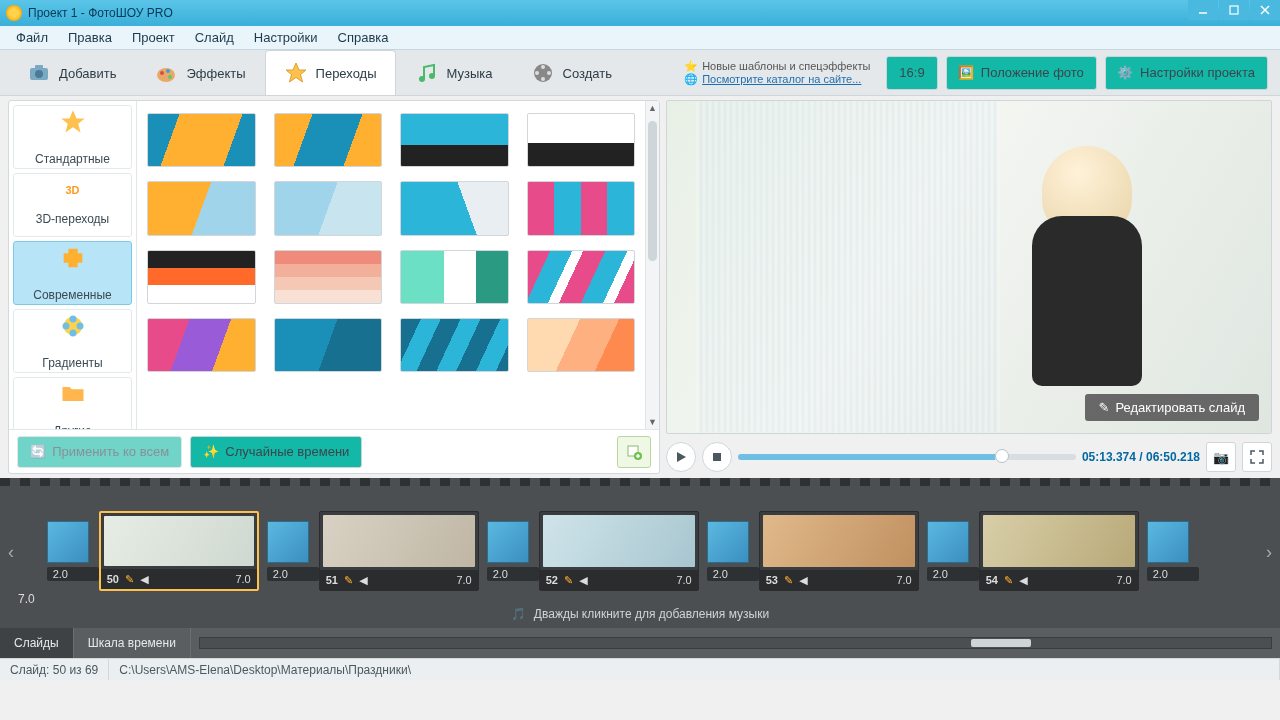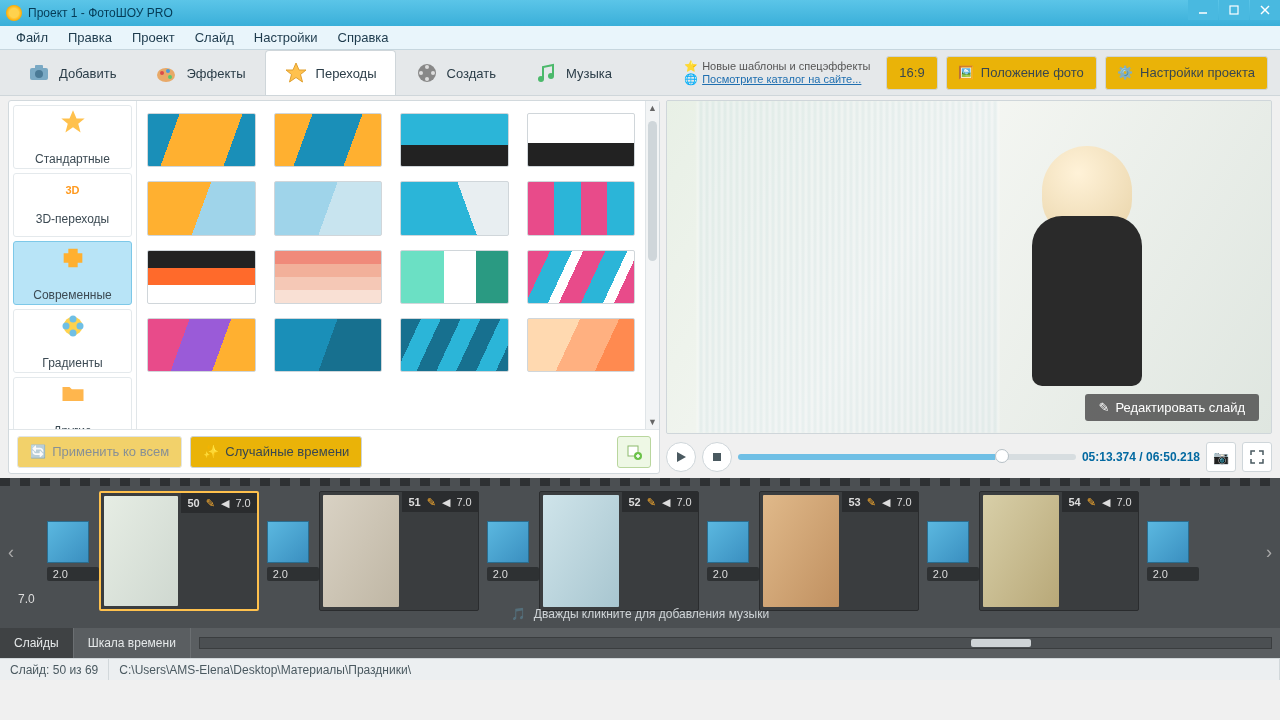--- a/index.html
+++ b/index.html
@@ -19,21 +19,21 @@
 
 
 .toolbar { height: 46px; background: #e5e8ea; border-bottom: 1px solid #cfd6da; display: flex; align-items: stretch; padding: 0 8px; }
 .toolbar-tab { display: flex; align-items: center; padding: 12px 18px; gap: 8px; border: 1px solid transparent; border-bottom: none; cursor: pointer; color: #2b3d48; position: relative; }
 .toolbar-tab.selected { background: #fff; border-color: #cfd6da; border-top-left-radius: 4px; border-top-right-radius: 4px; }
 .toolbar-tab .ic { width: 24px; height: 24px; display: flex; align-items: center; justify-content: center; }
 .toolbar-right { margin-left: auto; display: flex; align-items: center; gap: 8px; padding-right: 4px; }
 .info-box { display: flex; flex-direction: column; font-size: 11px; color: #555; padding: 2px 8px; }
 .info-box a { color: #1f6fb0; text-decoration: underline; }
 .info-row { display:flex; align-items:center; gap:4px; }
-.btn { height: 34px; padding: 0 12px; background: #eab308; border: 1px solid #cdd4d8; border-radius: 3px; display: flex; align-items: center; gap: 6px; font-size: 13px; color: #39474f; cursor: pointer; }
+.btn { height: 34px; padding: 0 12px; background: #14b8a6; border: 1px solid #cdd4d8; border-radius: 3px; display: flex; align-items: center; gap: 6px; font-size: 13px; color: #39474f; cursor: pointer; }
 
 
 .content { display: flex; height: 382px; }
 .left-panel { width: 652px; background: #fff; border: 1px solid #d2d9dd; margin: 4px 0 4px 8px; border-radius: 3px; display: flex; flex-direction: column; }
 .left-inner { display: flex; flex: 1; min-height: 0; }
 .category-col { width: 128px; border-right: 1px solid #e1e6e9; overflow-y: auto; padding: 4px; }
 .cat-item { height: 64px; display: flex; flex-direction: column; align-items: center; justify-content: center; gap: 16px; border: 1px solid #e4e9ec; border-radius: 3px; margin-bottom: 4px; cursor: pointer; font-size: 12px; color: #3c4a53; }
 .cat-item.selected { background: #b8e4f7; border-color: #7dc8e8; }
 .cat-icon { width: 28px; height: 28px; }
 .thumb-area { flex: 1; position: relative; }
@@ -69,21 +69,21 @@
 .timeline-wrap { height: 180px; background: #4b4f52; position: relative; }
 .film-strip { position:absolute; top:0; left:0; right:0; height:8px; background: repeating-linear-gradient(90deg, #2e3133 0 10px, #4b4f52 10px 20px); }
 .timeline { position:absolute; top:12px; left:18px; right:18px; height:122px; display:flex; align-items:center; gap:8px; }
 .nav-arrow { width:18px; height:100px; color:#aaa; display:flex; align-items:center; justify-content:center; cursor:pointer; font-size:18px; position:absolute; top:24px; }
 .nav-arrow.left { left:2px; } .nav-arrow.right { right:2px; }
 .slide-group { display:flex; align-items:center; }
 .trans-chip { width:52px; display:flex; flex-direction:column; gap:4px; }
 .trans-thumb { width:42px; height:42px; background: linear-gradient(135deg,#5bb8e0,#3a8fc0); border:1px solid #2a6d8f; }
 .trans-dur { background:#2e3133; color:#ddd; font-size:11px; padding:1px 6px; border-radius:2px; }
 .lead-dur { color:#ddd; font-size:12px; align-self:flex-end; margin-bottom:6px; margin-right:4px; }
-.slide-card { width:160px; height:120px; background:#3a3d3f; border:1px solid #2a2c2e; border-radius:2px; display:flex; flex-direction:row; position:relative; cursor:pointer; }
+.slide-card { width:160px; height:80px; background:#3a3d3f; border:1px solid #2a2c2e; border-radius:2px; display:flex; flex-direction:column; position:relative; cursor:pointer; }
 .slide-card.selected { border:2px solid #ffc14d; }
 .slide-img { flex:1; margin:3px; background:#89a; border-radius:1px; background-size:cover; }
 .slide-bar { height:20px; background:#2a2c2e; display:flex; align-items:center; padding:0 6px; gap:6px; color:#ddd; font-size:11px; }
 .slide-bar .num { font-weight:600; }
 .slide-bar .dur { margin-left:auto; }
 .pencil { color:#ffb030; }
 .music-row { position:absolute; left:0; right:0; bottom:32px; height:24px; display:flex; align-items:center; justify-content:center; gap:8px; color:#cfd4d7; font-size:12px; }
 .bottom-tabs { position:absolute; left:0; right:0; bottom:0; height:30px; background:#5a5e61; display:flex; align-items:stretch; }
 .btab { padding:0 14px; display:flex; align-items:center; color:#e6e9ea; font-size:12px; cursor:pointer; border-right:1px solid #6b6f72; }
 .btab.selected { background:#3f4244; }
@@ -159,38 +159,38 @@
     <span class="ic">
         <svg width="24" height="24" viewBox="0 0 24 24">
           <polygon points="12,2 15,9 22,9 16.5,13.5 18.5,21 12,16.5 5.5,21 7.5,13.5 2,9 9,9" fill="#ffc14d" stroke="#e0a030"></polygon>
         </svg>
       </span>
     <span>Переходы</span>
   </div>
   <div class="toolbar-tab">
     <span class="ic">
         <svg width="24" height="24" viewBox="0 0 24 24">
+          <path d="M9 18V6l10-2v11" fill="none" stroke="#4bb96b" stroke-width="2"></path>
+          <circle cx="7" cy="18" r="3" fill="#4bb96b"></circle>
+          <circle cx="17" cy="15" r="3" fill="#4bb96b"></circle>
+        </svg>
+      </span>
+    <span>Музыка</span>
+  </div>
+  <div class="toolbar-tab">
+    <span class="ic">
+        <svg width="24" height="24" viewBox="0 0 24 24">
           <circle cx="12" cy="12" r="9" fill="#888"></circle>
           <circle cx="12" cy="6" r="2" fill="#ddd"></circle>
           <circle cx="18" cy="12" r="2" fill="#ddd"></circle>
           <circle cx="12" cy="18" r="2" fill="#ddd"></circle>
           <circle cx="6" cy="12" r="2" fill="#ddd"></circle>
         </svg>
       </span>
     <span>Создать</span>
-  </div>
-  <div class="toolbar-tab">
-    <span class="ic">
-        <svg width="24" height="24" viewBox="0 0 24 24">
-          <path d="M9 18V6l10-2v11" fill="none" stroke="#4bb96b" stroke-width="2"></path>
-          <circle cx="7" cy="18" r="3" fill="#4bb96b"></circle>
-          <circle cx="17" cy="15" r="3" fill="#4bb96b"></circle>
-        </svg>
-      </span>
-    <span>Музыка</span>
   </div>
 
   <div class="toolbar-right">
     <div class="info-box">
       <div class="info-row">
           <span>⭐</span>
           <span>Новые шаблоны и спецэффекты</span>
         </div>
       <div class="info-row">
           <span>🌐</span>

